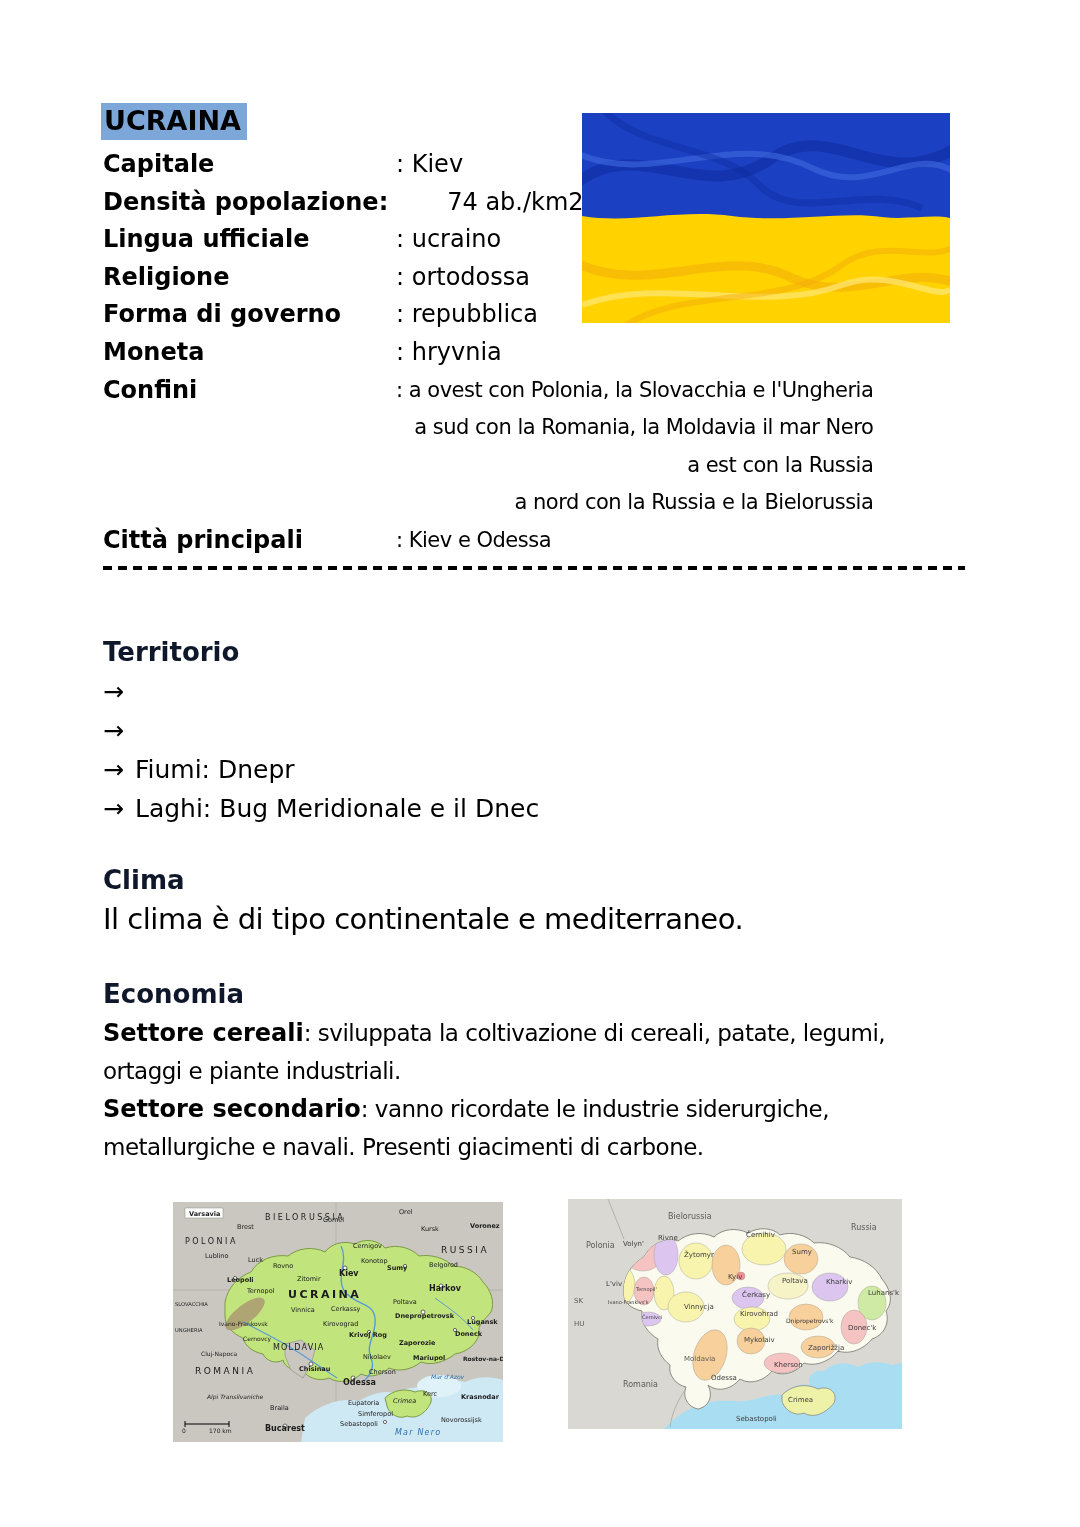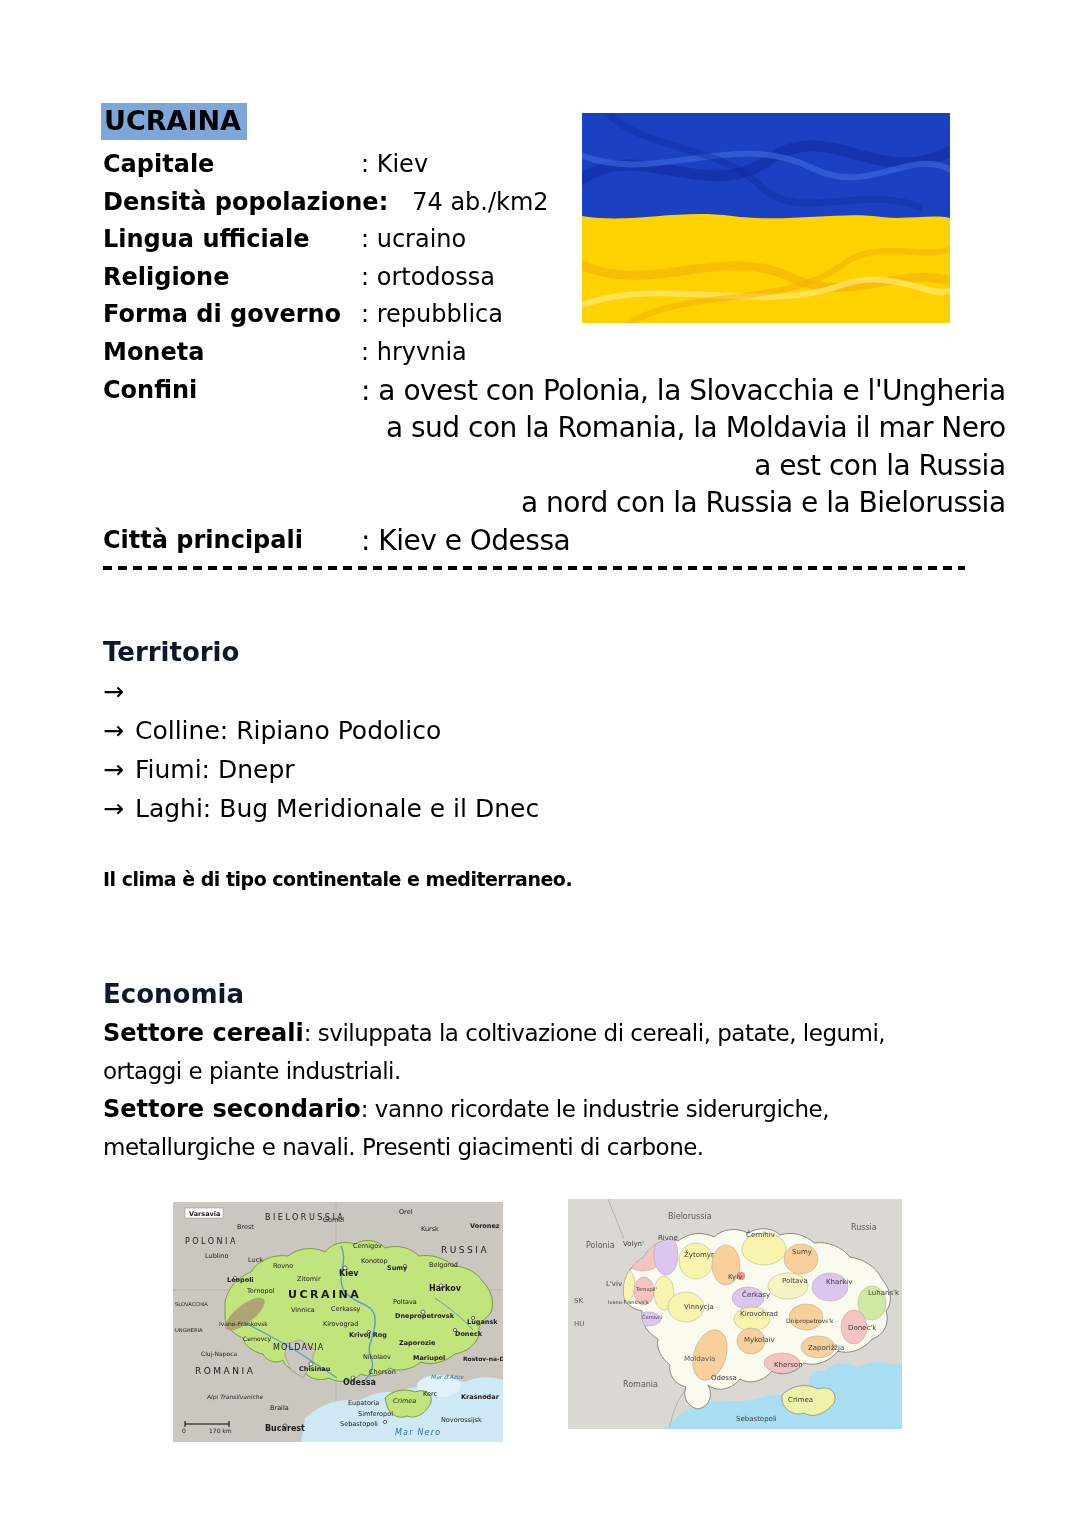--- a/index.html
+++ b/index.html
@@ -7,37 +7,37 @@
     width:1080px;height:1527px;background:#ffffff;position:relative;
     font-family:"DejaVu Sans",sans-serif;color:#000;
   }
   .abs{position:absolute;}
   
   #title{left:101px;top:103px;}
   .hl{display:inline-block;background:#7da7d9;padding:1px 6px 3px 3px;
       font-size:27px;font-weight:bold;line-height:33px;}
   
   #info{left:103px;top:146px;width:880px;}
-  .row{display:flex;align-items:flex-start;line-height:37.6px;font-size:24px;}
+  .row{display:flex;align-items:flex-start;line-height:37.6px;font-size:24px;gap:35px;}
   .lbl{font-weight:bold;min-width:258px;flex:0 0 auto;}
   .val{white-space:nowrap;text-align:right;}
   .gapval{margin-left:24px;}
-  .narrow{letter-spacing:-0.5px;font-size:28px;}
+  .narrow{letter-spacing:-0.5px;font-size:21px;}
   .vcol{display:flex;flex-direction:column;}
   .ind{padding-left:14px;}
   
   #dashes{left:103px;top:566px;width:862px;height:4px;
     background:repeating-linear-gradient(90deg,#000 0 9px,transparent 9px 15px);}
   
   .sec-h{font-size:26px;font-weight:bold;color:#0f172a;line-height:40px;}
   #territorio{left:103px;top:632px;width:880px;}
   .titem{font-size:25px;line-height:39px;display:flex;}
   .arrow{margin-right:11px;}
   #clima{left:103px;top:860px;width:880px;}
-  .ptext{font-size:19px;line-height:38px;letter-spacing:-0.5px;font-weight:bold;}
+  .ptext{font-size:29px;line-height:38px;letter-spacing:-0.5px;}
   #economia{left:103px;top:974px;width:806px;}
   .para{font-size:23px;line-height:38px;letter-spacing:-0.5px;}
   .lead{font-weight:bold;font-size:24px;letter-spacing:0;}
   
   #flag{left:582px;top:113px;width:368px;height:210px;overflow:hidden;}
   
   #map-left{left:173px;top:1202px;width:330px;height:240px;}
   #map-right{left:568px;top:1199px;width:334px;height:230px;}
   
   text{font-family:"DejaVu Sans",sans-serif;}
@@ -116,33 +116,33 @@
 
 <div class="abs" id="dashes"></div>
 
 <div class="abs" id="territorio">
   <div class="sec-h">Territorio</div>
   <div class="titem">
     <span class="arrow">→</span>
   </div>
   <div class="titem">
     <span class="arrow">→</span>
-    <span>Colline: Ripiano Podolico</span>
   </div>
   <div class="titem">
     <span class="arrow">→</span>
     <span>Fiumi: Dnepr</span>
   </div>
   <div class="titem">
     <span class="arrow">→</span>
     <span>Laghi: Bug Meridionale e il Dnec</span>
   </div>
 </div>
 
 <div class="abs" id="clima">
+  <div class="sec-h">Clima</div>
   <div class="ptext">Il clima è di tipo continentale e mediterraneo.</div>
 </div>
 
 <div class="abs" id="economia">
   <div class="sec-h">Economia</div>
   <div class="para">
     <span class="lead">Settore cereali</span><span>: sviluppata la coltivazione di cereali, patate, legumi, ortaggi e piante industriali.</span>
   </div>
   <div class="para">
     <span class="lead">Settore secondario</span><span>: vanno ricordate le industrie siderurgiche, metallurgiche e navali. Presenti giacimenti di carbone.</span>

